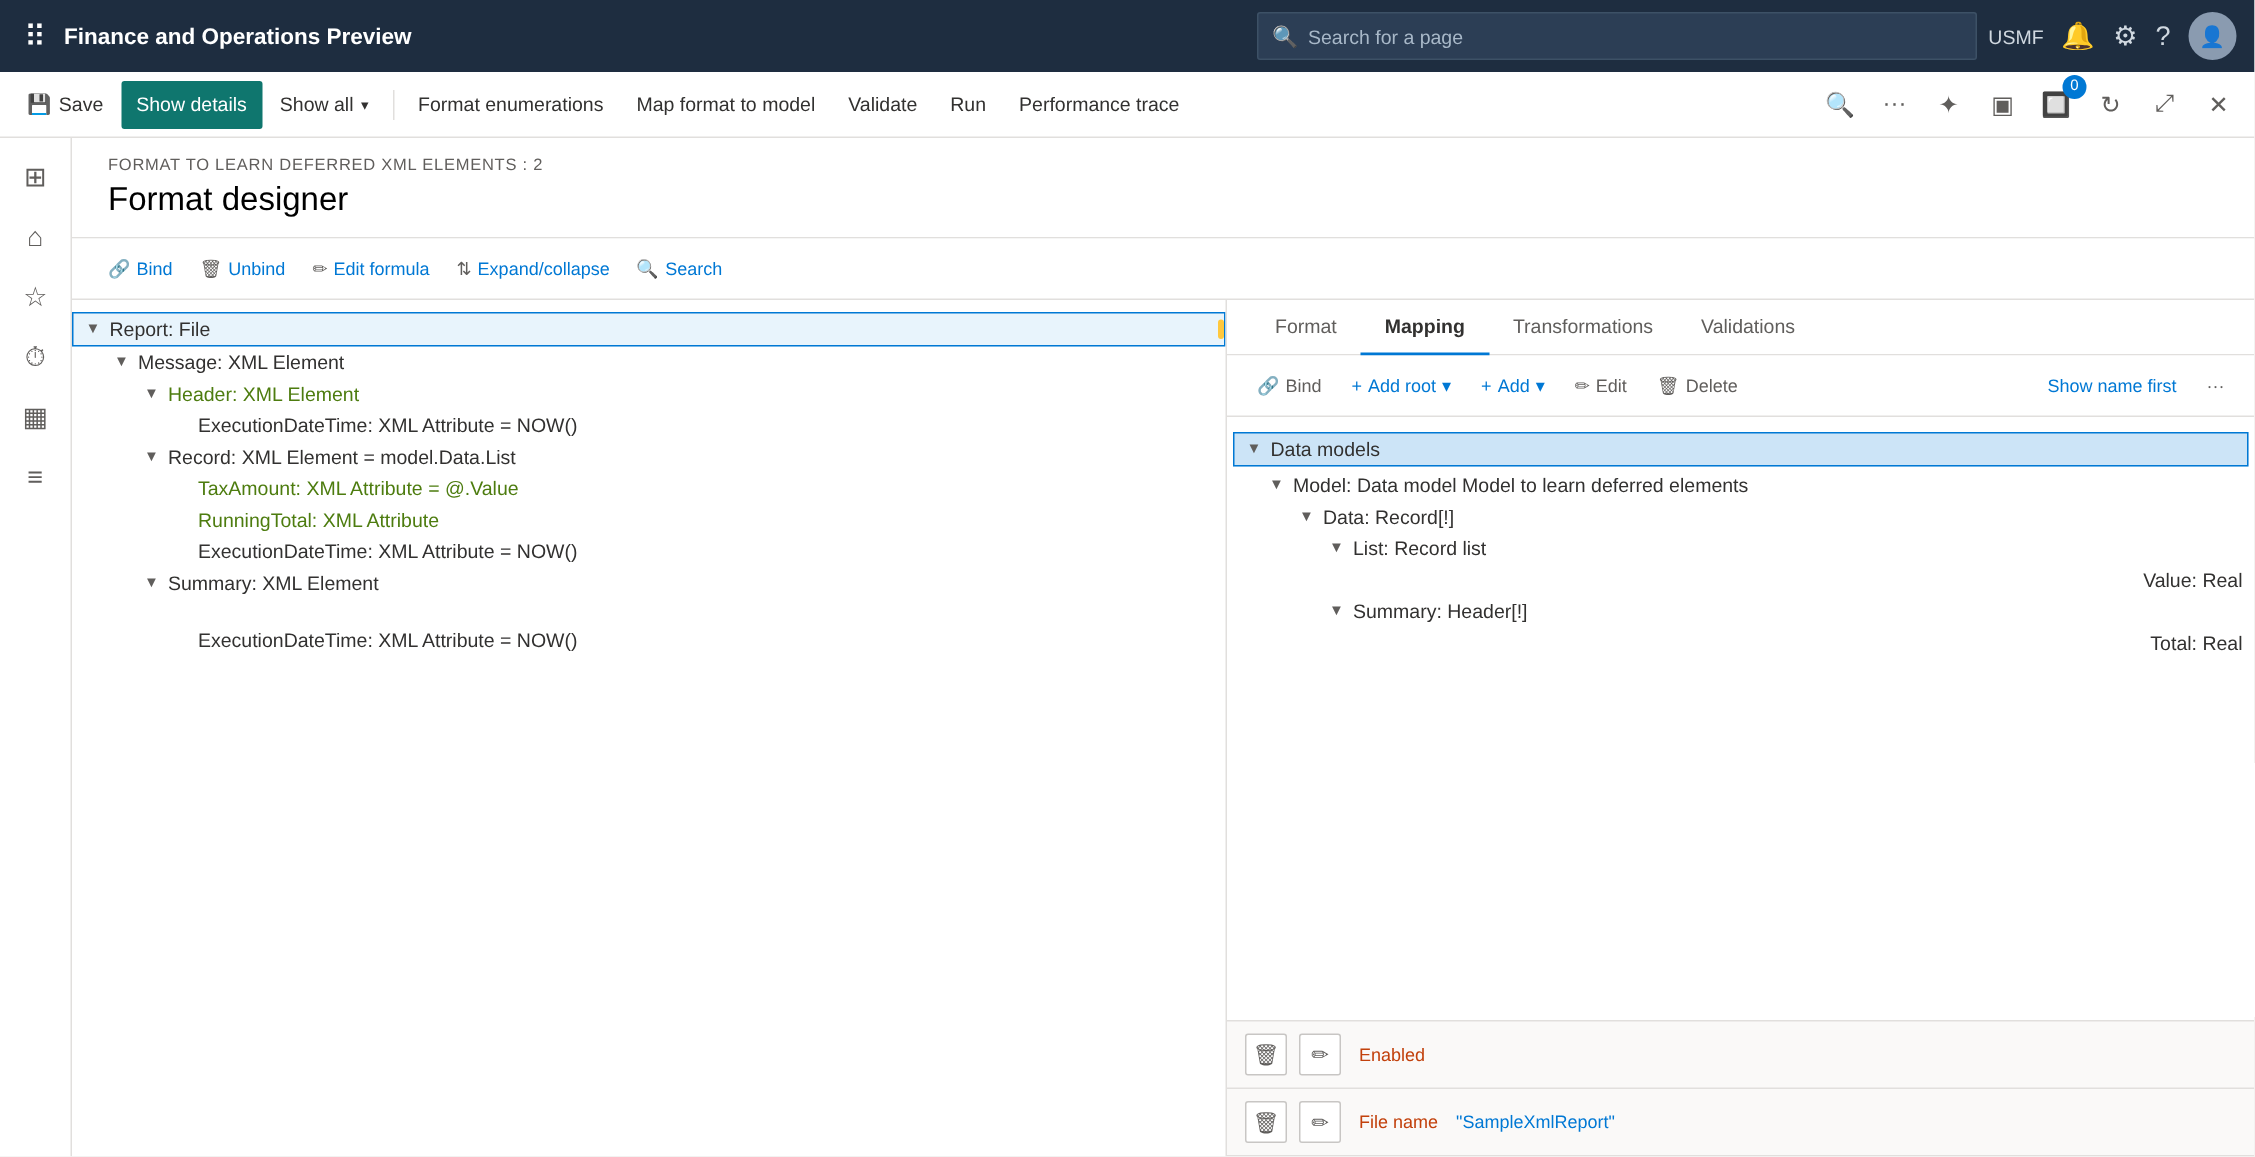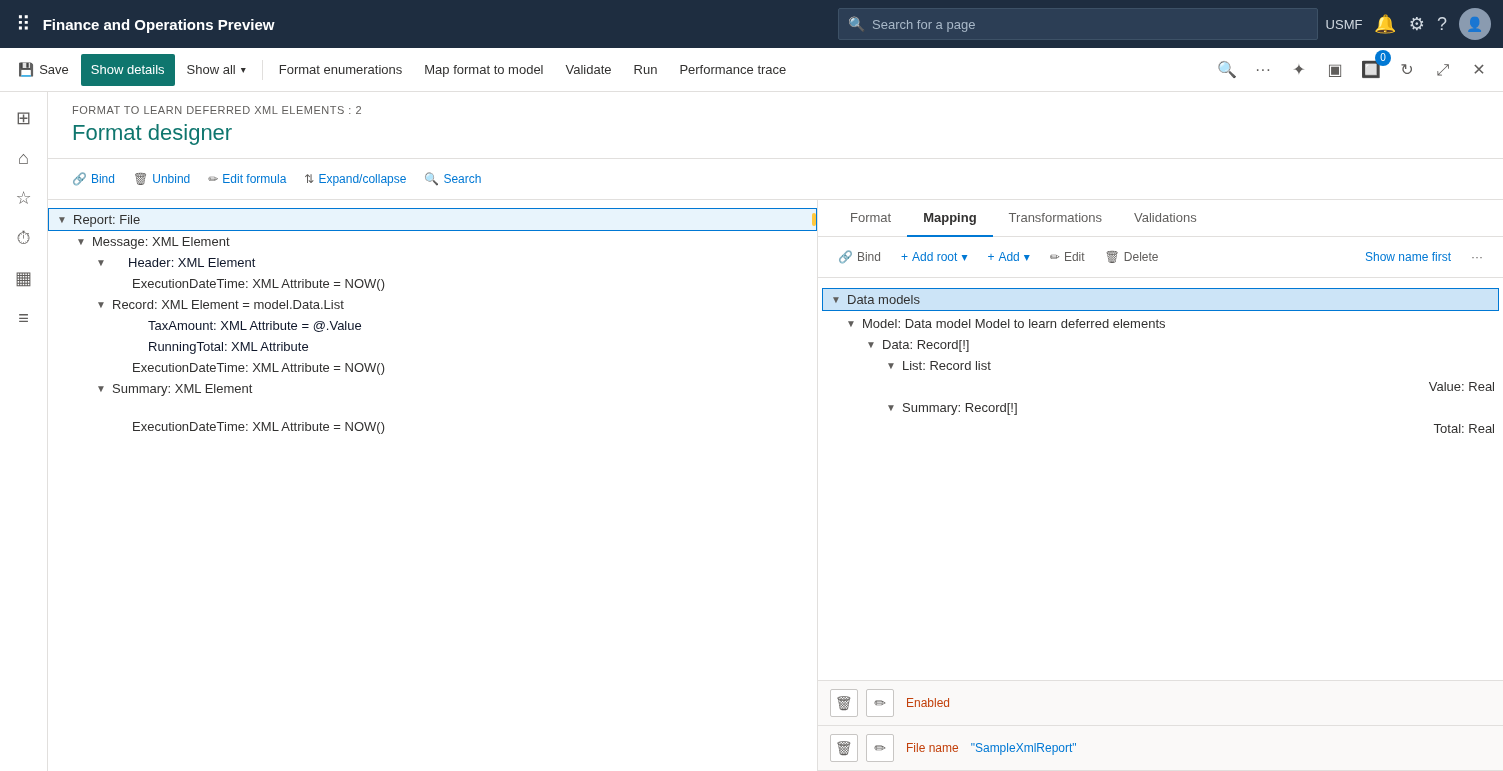--- a/index.html
+++ b/index.html
@@ -104,21 +104,21 @@
       overflow: hidden;
     }
 
     
     .page-header {
       background: #fff;
       padding: 12px 24px 0 24px;
       border-bottom: 1px solid #e1dfdd;
     }
     .page-subtitle { font-size: 11px; color: #605e5c; text-transform: uppercase; letter-spacing: 0.5px; margin-bottom: 4px; }
-    .page-title { font-size: 22px; font-weight: 300; color: #0f766e; margin-bottom: 12px; }
+    .page-title { font-size: 22px; font-weight: 300; color: #000000; margin-bottom: 12px; }
 
     
     .designer-toolbar {
       background: #fff;
       padding: 6px 16px;
       display: flex;
       align-items: center;
       gap: 2px;
       border-bottom: 1px solid #e1dfdd;
     }
@@ -156,21 +156,21 @@
     .tree-item {
       display: flex;
       align-items: center;
       padding: 3px 8px;
       cursor: pointer;
       white-space: nowrap;
     }
     .tree-item.selected-border { background: #e8f4fc; border: 1px solid #0078d4; }
     .tree-arrow { width: 16px; font-size: 10px; color: #605e5c; display: inline-block; flex-shrink: 0; }
     .tree-label { font-size: 13px; color: #323130; }
-    .tree-label.blue { color: #0f172a; margin-left: 16px; }
+    .tree-label.blue { color: #4d7c0f; }
     .indent1 { margin-left: 20px; }
     .indent2 { margin-left: 40px; }
     .indent3 { margin-left: 60px; }
     .indent4 { margin-left: 80px; justify-content: space-between; }
     .separator-vertical { position: absolute; right: 0; top: 20%; width: 4px; height: 60%; background: #ffc83d; border-radius: 2px; }
 
     
     .mapping-pane {
       flex: 1;
       background: #fff;
@@ -499,21 +499,21 @@
             <span class="tree-label">List: Record list</span>
           </div>
 
           <div class="tree-item indent4">
             <span class="tree-arrow">&nbsp;</span>
             <span class="tree-label">Value: Real</span>
           </div>
 
           <div class="tree-item indent3">
             <span class="tree-arrow">▼</span>
-            <span class="tree-label">Summary: Record[!]</span>
+            <span class="tree-label">Summary: Header[!]</span>
           </div>
 
           <div class="tree-item indent4">
             <span class="tree-arrow">&nbsp;</span>
             <span class="tree-label">Total: Real</span>
           </div>
         </div>
 
         <div class="properties-pane">
 

